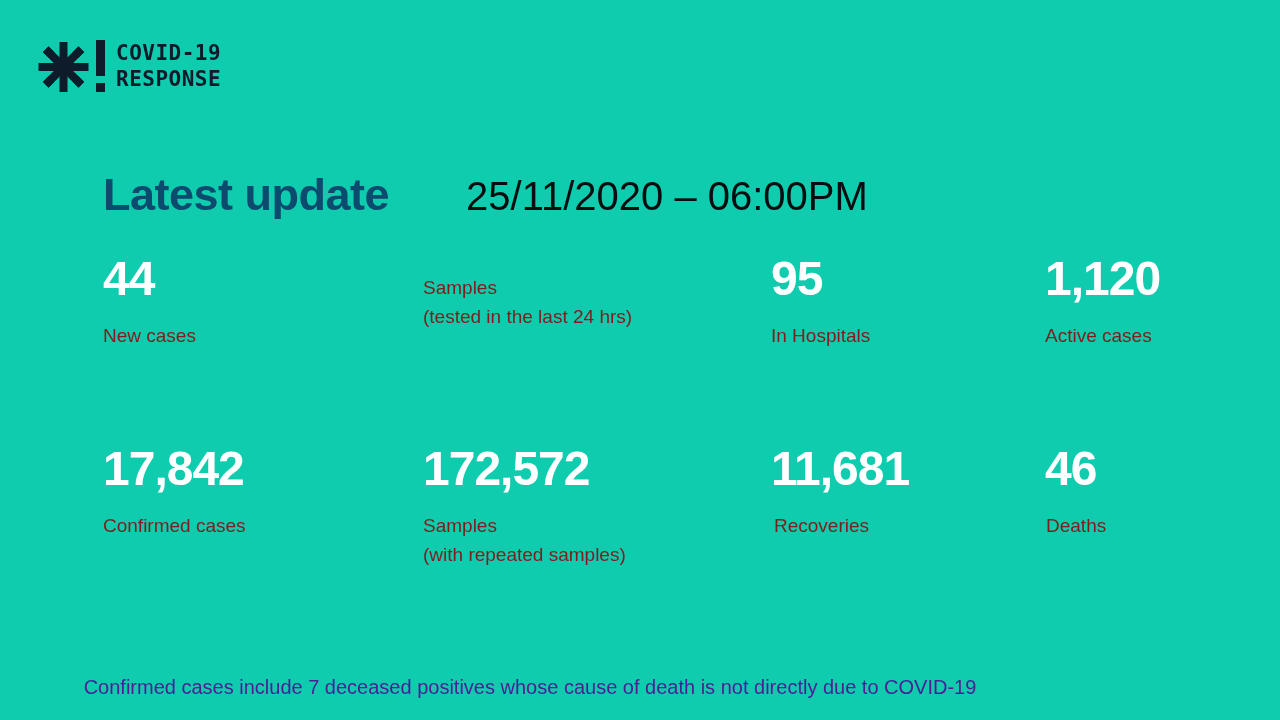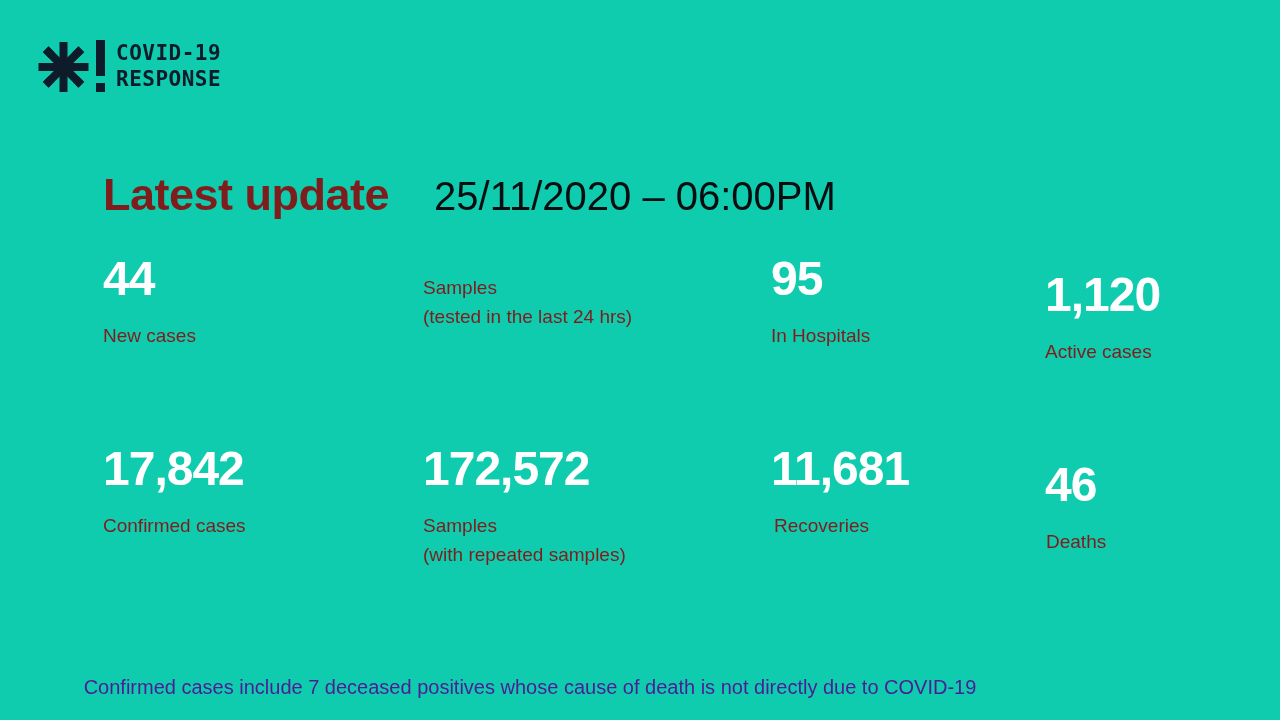--- a/index.html
+++ b/index.html
@@ -52,27 +52,27 @@
   .headline {
     position: absolute;
     left: 103px;
     top: 172px;
     display: flex;
     align-items: baseline;
   }
   .headline-title {
     font-size: 45px;
     font-weight: bold;
-    color: #7f1d1d;
+    color: #0c4a6e;
     letter-spacing: -0.5px;
     line-height: 1;
     white-space: nowrap;
   }
   .headline-date {
-    margin-left: 45px;
+    margin-left: 77px;
     font-size: 40px;
     font-weight: 400;
     color: #0a0d10;
     letter-spacing: 0px;
     line-height: 1;
     white-space: nowrap;
   }
 
   
   .stats-row {
@@ -105,21 +105,21 @@
     white-space: nowrap;
   }
   .stat-label .sub {
     display: block;
   }
 
   
   .col-1 { left: 103px; }
   .col-2 { left: 423px; }
   .col-3 { left: 771px; }
-  .col-4 { left: 1045px; margin-top: 16px; }
+  .col-4 { left: 1045px; }
 
   
   .row-2 .col-3 .stat-label { padding-left: 3px; }
   .row-2 .col-4 .stat-label { padding-left: 1px; }
 
   
   .footer {
     position: absolute;
     left: 0;
     top: 676px;

